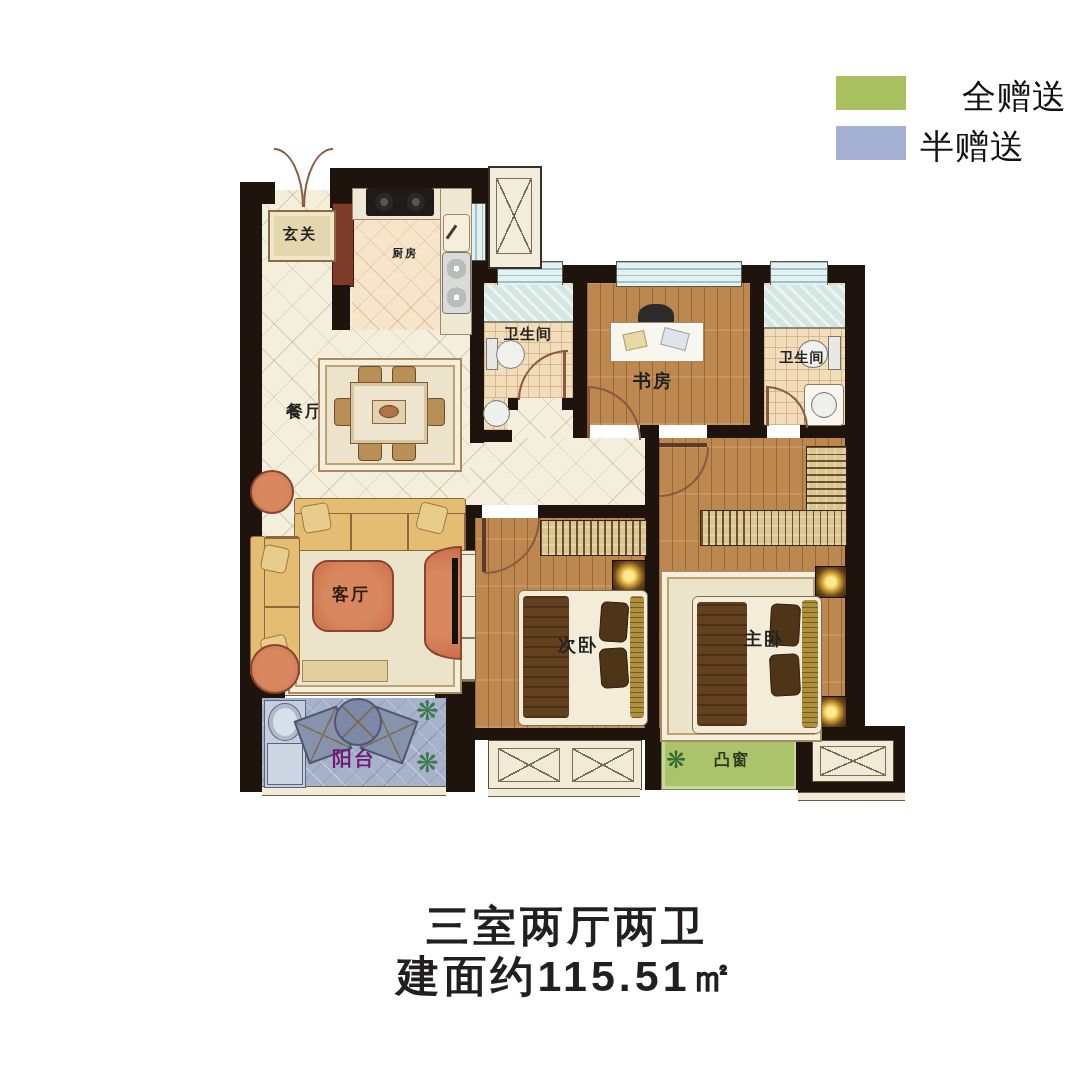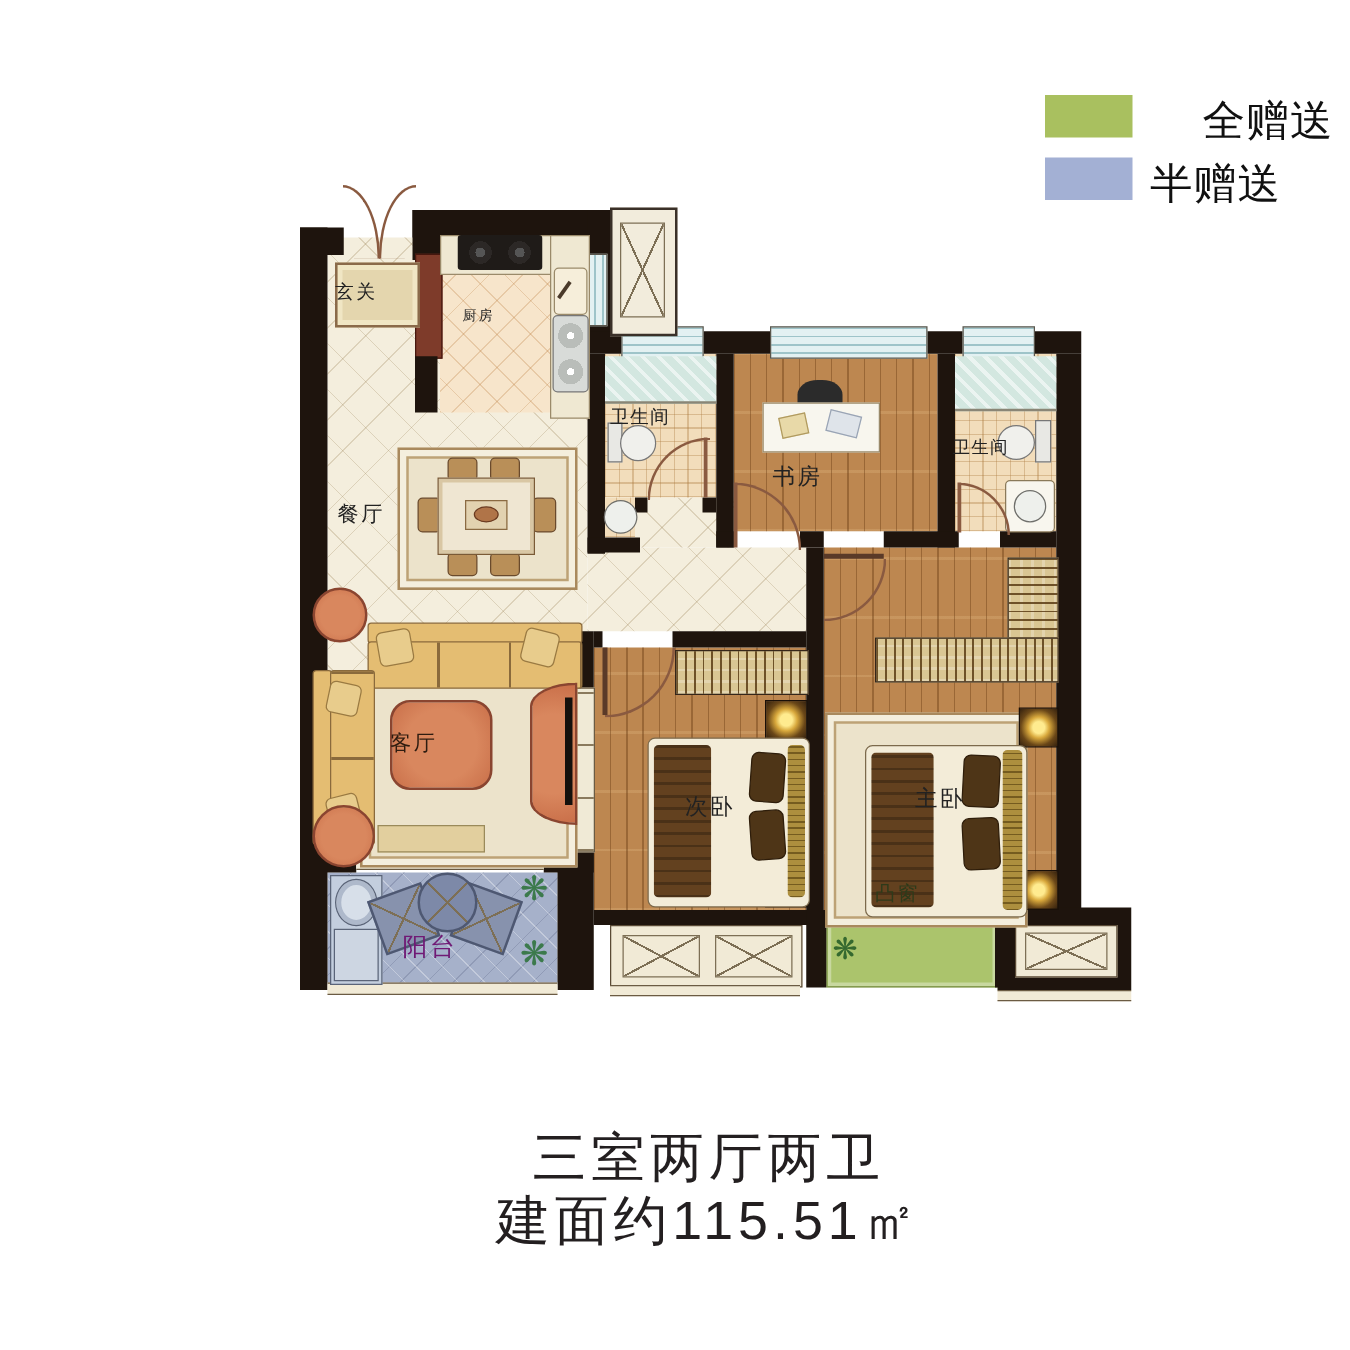--- a/index.html
+++ b/index.html
@@ -1,20 +1,20 @@
 <!DOCTYPE html>
 <html><head>
 <meta charset="utf-8">
 <style>
   html,body{margin:0;padding:0}
   body{width:1080px;height:1080px;position:relative;background:#fff;overflow:hidden;
        font-family:"Liberation Sans","DejaVu Sans",sans-serif;color:#1e1e1e}
   i,b,u,s{display:block;position:absolute;font-style:normal;font-weight:normal;text-decoration:none}
   .w{position:absolute;background:#1e140d}
-  .lbl{position:absolute;font-weight:400;color:#222;text-align:left;line-height:1;letter-spacing:2px}
+  .lbl{position:absolute;font-weight:700;color:#222;text-align:center;line-height:1;letter-spacing:2px}
   
   .fcream{background-color:#f4eedd;background-image:
     repeating-linear-gradient(45deg,rgba(150,125,80,.25) 0 1px,transparent 1px 26px),
     repeating-linear-gradient(-45deg,rgba(150,125,80,.25) 0 1px,transparent 1px 26px)}
   .ftile{background-color:#f7e5cb;background-image:
     repeating-linear-gradient(45deg,rgba(190,130,70,.28) 0 1px,transparent 1px 19px),
     repeating-linear-gradient(-45deg,rgba(190,130,70,.28) 0 1px,transparent 1px 19px)}
   .fbath{background-color:#f2ddbb;background-image:
     repeating-linear-gradient(0deg,rgba(170,120,60,.35) 0 1px,transparent 1px 11px),
     repeating-linear-gradient(90deg,rgba(170,120,60,.35) 0 1px,transparent 1px 11px)}
@@ -51,21 +51,21 @@
   .tank{background:#e8e8e4;border:1px solid #777}
   .bowl{background:#f0f0ec;border:1.5px solid #777;border-radius:50%}
   .basin{background:#eef0ec;border:1.5px solid #6f6f6b;border-radius:50%}
   .dline{background:#f1ead6;border-top:1.5px solid #6b5b43;border-bottom:1.5px solid #6b5b43}
   .counter{background:#efe8d2;border:1px solid #9a8a6a}
   .sofa{background:#e4bd72;border:1.5px solid #8a6a3c;border-radius:3px}
   .chair{background:#b98f58;border:1.5px solid #6a4a2c;border-radius:4px}
   .orange{background:radial-gradient(circle,#d9875e 0 55%,#c96f49 100%);border:2px solid #8a4530}
   .plant{position:absolute;color:#3c7a4c;font-size:27px;line-height:1}
   .legend-label{position:absolute;font-size:34px;color:#111;letter-spacing:1px}
-  .title-line{position:absolute;left:67px;width:1000px;text-align:center;font-weight:400;color:#231f20;font-size:43px;letter-spacing:4px}
+  .title-line{position:absolute;left:67px;width:1000px;text-align:center;font-weight:700;color:#231f20;font-size:43px;letter-spacing:4px}
 </style>
 </head>
 <body>
 
 <i style="left: 836px; top: 76px; width: 70px; height: 34px; background-color: rgb(169, 192, 95);" title="全赠送"></i>
 <b class="legend-label" style="left:962px;top:74px">全赠送</b>
 <i style="left: 836px; top: 126px; width: 70px; height: 34px; background-color: rgb(163, 176, 212);" title="半赠送"></i>
 <b class="legend-label" style="left:920px;top:124px">半赠送</b>
 
 <i class="fcream" style="left:262px;top:190px;width:208px;height:490px"></i>
@@ -230,17 +230,17 @@
 <i class="rug" style="left:660px;top:570px;width:158px;height:168px"></i>
 <i class="glow" style="left:815px;top:566px;width:30px;height:30px"></i>
 <i class="glow" style="left:815px;top:696px;width:30px;height:30px"></i>
 <i class="bedbase" style="left:692px;top:596px;width:128px;height:136px"></i>
 <i class="blanket" style="left:697px;top:602px;width:50px;height:124px"></i>
 <i class="bolster" style="left:802px;top:600px;width:16px;height:128px"></i>
 <i class="pillow" style="left:770px;top:604px;width:28px;height:40px;transform:rotate(3deg)"></i>
 <i class="pillow" style="left:770px;top:654px;width:28px;height:40px;transform:rotate(-3deg)"></i>
 <b class="lbl" style="left:732px;top:630px;width:64px;font-size:18px">主卧</b>
 
-<b class="lbl" style="left:700px;top:708px;width:64px;font-size:16px;color:#2e3a1a">凸窗</b>
+<b class="lbl" style="left:700px;top:752px;width:64px;font-size:16px;color:#2e3a1a">凸窗</b>
 <u class="plant" style="left:666px;top:748px;font-size:24px;color:#35692f">❋</u>
 
 <b class="title-line" style="top:898px">三室两厅两卫</b>
 <b class="title-line" style="top:948px">建面约115.51㎡</b>
 
 </body></html>

